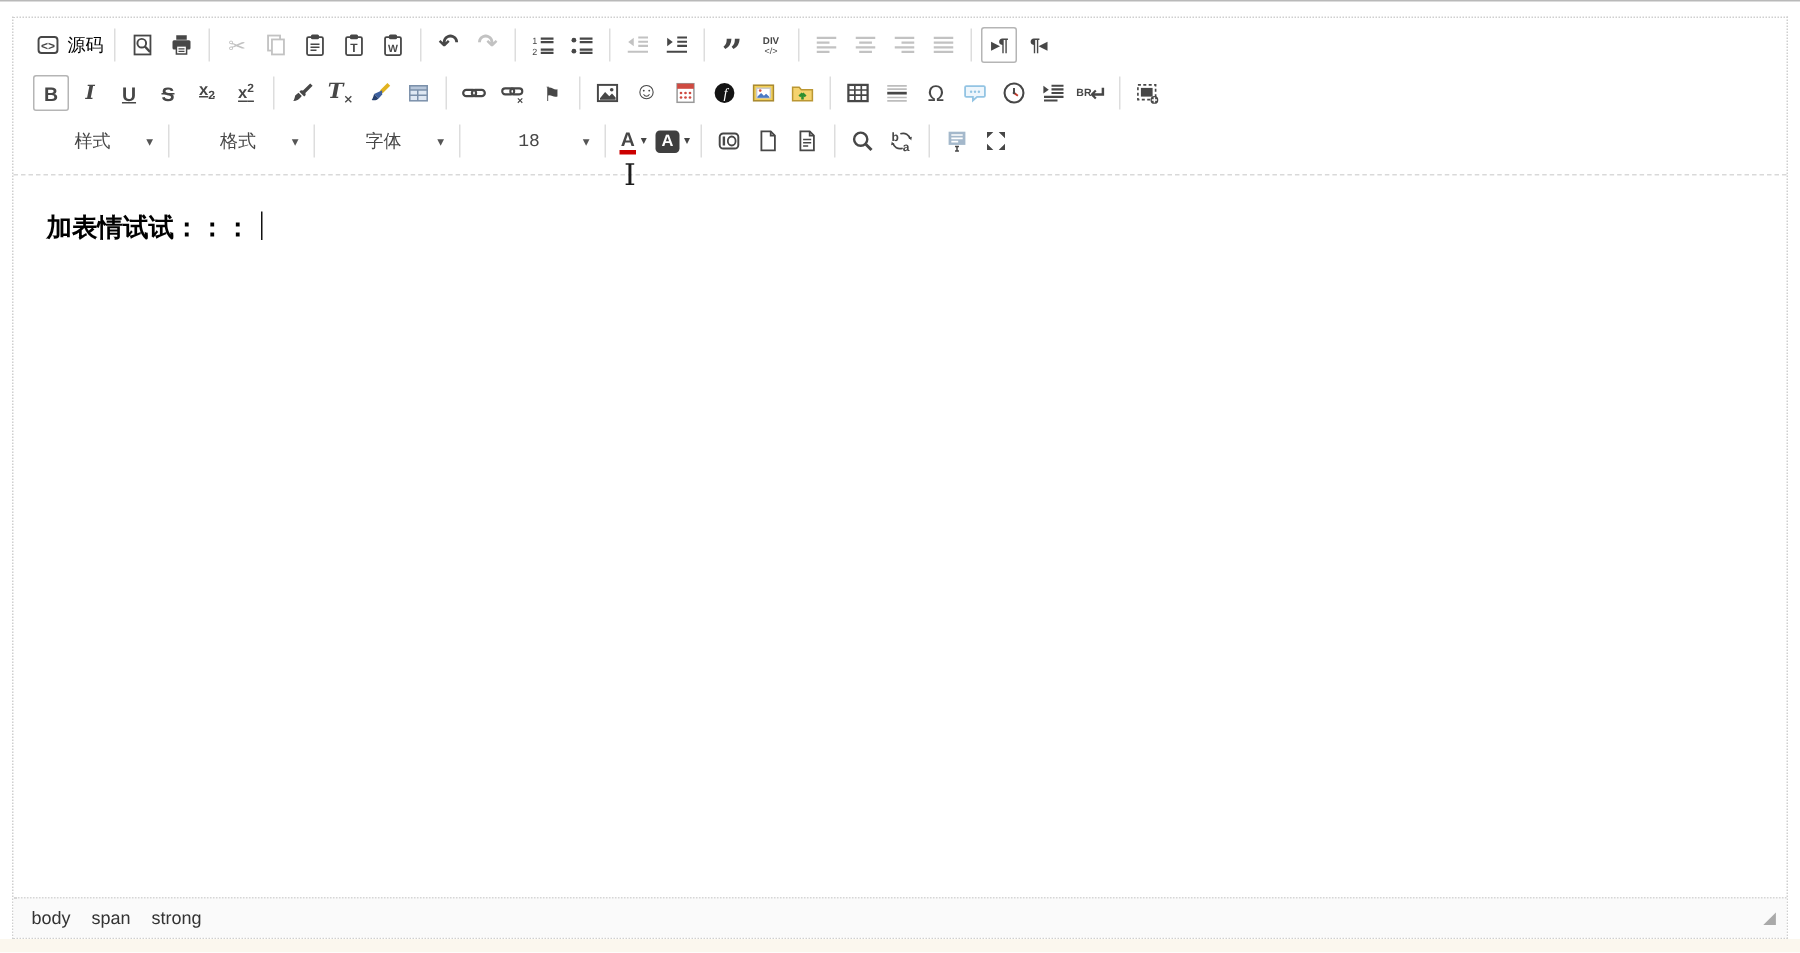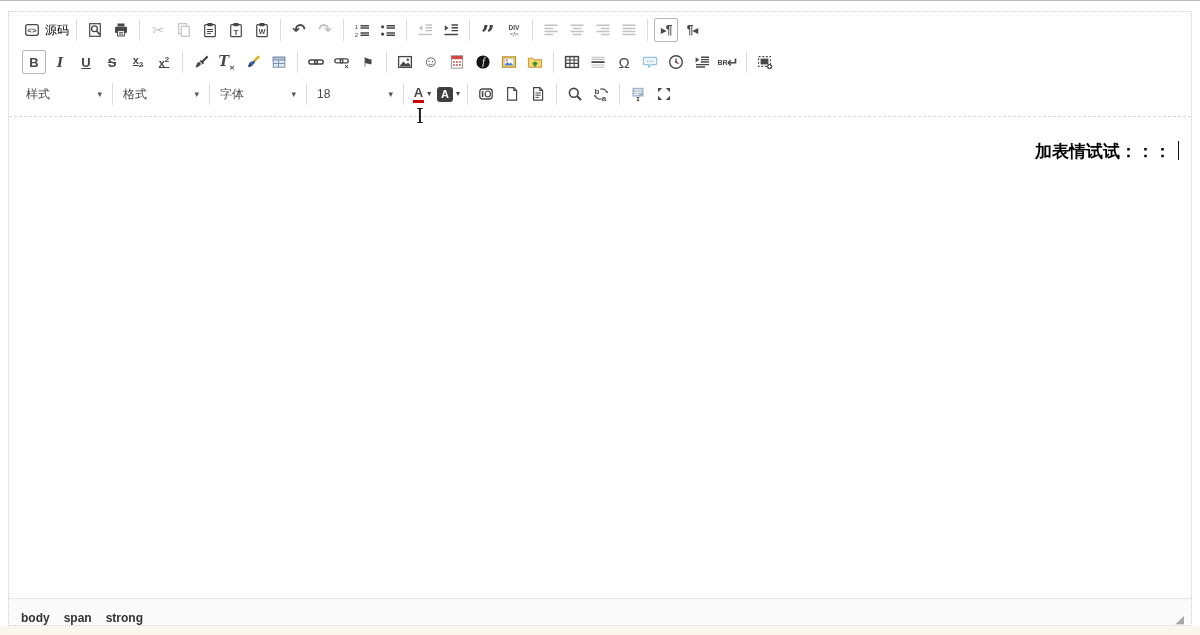--- a/index.html
+++ b/index.html
@@ -21,21 +21,21 @@
     display:inline-flex;align-items:center;justify-content:center;
     min-width:24px;height:24px;margin:0 1px;border:1px solid transparent;border-radius:2px;
     color:#474747;cursor:pointer;font-size:12px;text-decoration:none;box-sizing:border-box;flex:none;
   }
   .btn.active{border-color:#b5b5b5;background:#fff;}
   .btn.disabled{color:#c2c2c2;cursor:default;}
   .btn .lbl{margin-left:4px;color:#000000;white-space:nowrap;}
   .sep{width:1px;height:22px;background:#ddd;margin:0 5px;flex:none;}
   .combo{display:inline-flex;align-items:center;width:86px;height:24px;padding:0 5px;
     color:#474747;font-size:12px;cursor:pointer;flex:none;box-sizing:border-box;}
-  .combo .clbl{flex:1;text-align:left;white-space:nowrap;overflow:hidden;}
+  .combo .clbl{flex:1;text-align:center;white-space:nowrap;overflow:hidden;font-family:Liberation Mono, monospace;}
   .combo .carr{font-size:9px;color:#555;}
   .ic{display:inline-flex;align-items:center;justify-content:center;min-width:18px;height:20px;
     font-size:14px;line-height:1;}
   .ic svg{display:block;}
   .g14{font-size:14px;}
   .g-undo{font-size:16px;font-weight:bold;line-height:18px;}
   .g-quote{font-family:"DejaVu Serif","Liberation Serif",serif;font-weight:bold;font-size:24px;line-height:8px;padding-top:9px;}
   .g-bidi{font-size:12px;font-weight:bold;letter-spacing:-1px;}
   .g-bold{font-weight:bold;font-size:13px;}
   .g-italic{font-family:"DejaVu Serif","Liberation Serif",serif;font-style:italic;font-weight:bold;font-size:13px;}
@@ -46,26 +46,26 @@
   .rf{font-family:"DejaVu Serif","Liberation Serif",serif;font-style:italic;font-weight:bold;font-size:14px;}
   .rf sub{font-size:8px;font-style:normal;}
   .g-flag{font-size:13px;}
   .g-smiley{font-size:16px;}
   .g-omega{font-size:15px;}
   .g-br{font-size:7px;font-weight:bold;letter-spacing:0;}
   .g-brarrow{font-size:14px;font-weight:bold;margin-left:-1px;}
   .tcA{font-weight:bold;font-size:13px;line-height:14px;border-bottom:3px solid #cc0000;padding:0 1px;}
   .bgA{background:#3f3f3f;color:#fff;font-weight:bold;font-size:11px;line-height:11px;border-radius:3px;padding:2px 4px;}
   .carrmini{font-size:8px;color:#444;margin-left:3px;}
-  .content{flex:1;position:relative;padding:24px 12px 0 22px;cursor:text;overflow:hidden;text-align:right;}
+  .content{flex:1;position:relative;padding:24px 12px 0 22px;cursor:text;overflow:hidden;}
   .content p{margin:0;font-size:17px;font-weight:bold;color:#000;line-height:22px;}
   .caret{display:inline-block;width:1px;height:19px;background:#111;margin-left:7px;vertical-align:-3px;animation:blink 1.1s steps(1) infinite;}
   @keyframes blink{50%{opacity:0;}}
-  .statusbar{height:27px;border-top:1px dotted #d6d6d6;background:#fafafa;display:flex;align-items:flex-end;
-    padding:0 7px 0 12px;font-size:12px;font-weight:bold;color:#333;box-sizing:border-box;}
+  .statusbar{height:27px;border-top:1px dotted #d6d6d6;background:#fafafa;display:flex;align-items:center;
+    padding:0 7px 0 12px;font-size:12px;font-weight:normal;color:#333;box-sizing:border-box;}
   .pitem{margin-right:14px;cursor:pointer;}
   .grip{margin-left:auto;color:#a9a9a9;font-size:11px;cursor:nwse-resize;line-height:1;}
   .mouse-ibeam{position:absolute;left:416px;top:103px;z-index:20;pointer-events:none;
     font-family:"DejaVu Serif","Liberation Serif",serif;font-size:20px;color:#1d1d1d;font-weight:normal;}
 </style>
 </head>
 <body>
 
 <div class="editor">
   <div class="toolbar">

